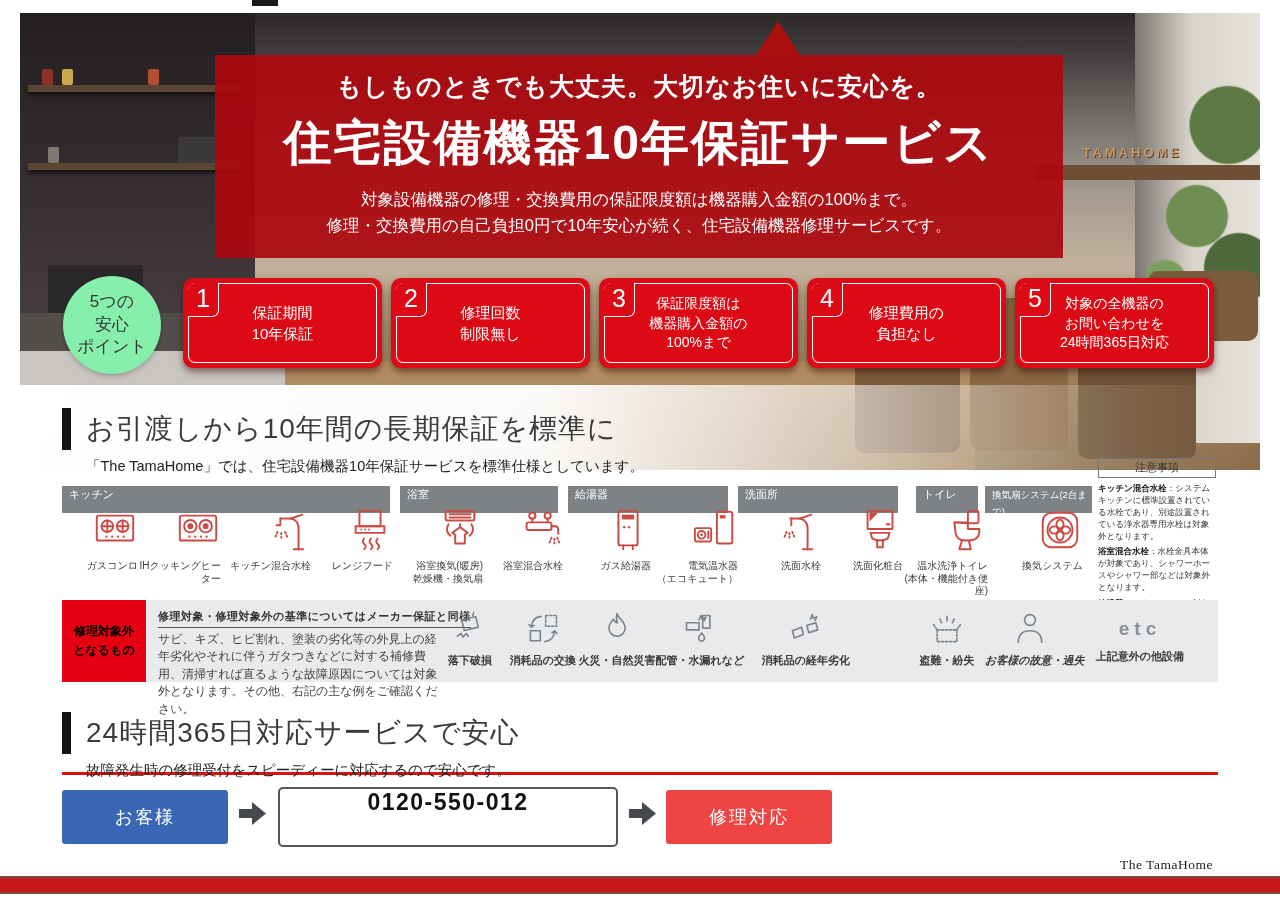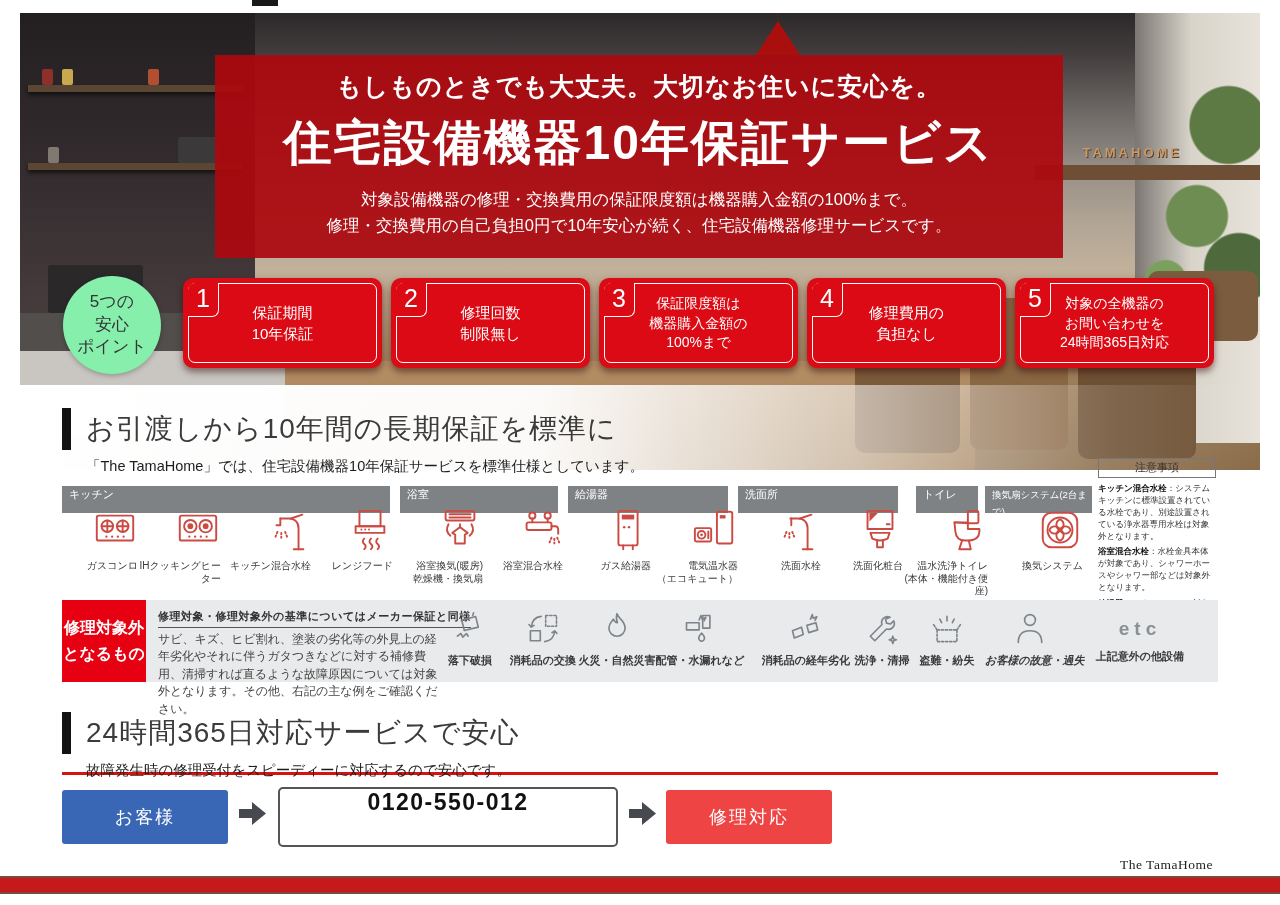--- a/index.html
+++ b/index.html
@@ -67,22 +67,22 @@
   .icell{top:507px;width:86px;text-align:right;}
   .icell .lbl{margin-top:3px;font-size:10px;line-height:1.25;color:#3a3a3a;}
   .notes{left:1098px;top:458px;width:118px;}
   .notes-title{border:1px solid #777;text-align:center;font-size:11px;padding:1px 0 2px;color:#333;}
   .notes-body{margin-top:5px;font-size:8.5px;line-height:1.4;color:#333;}
   .notes-body p{margin:0 0 4px;}
   .notes-body b{color:#111;}
 
   
   .exband{left:62px;top:600px;width:1156px;height:82px;background:#e8eaeb;}
-  .exbadge{left:0;top:0;width:84px;height:82px;background:#e60012;color:#ffffff;font-weight:bold;
-    font-size:16px;line-height:1.6;display:flex;align-items:center;justify-content:center;text-align:center;}
+  .exbadge{left:0;top:0;width:84px;height:82px;background:#e60012;color:#000000;font-weight:bold;
+    font-size:12px;line-height:1.6;display:flex;align-items:center;justify-content:center;text-align:center;}
   .extitle{left:96px;top:9px;font-size:11px;font-weight:bold;color:#333;letter-spacing:.5px;
     border-bottom:1.5px solid #555;padding-bottom:3px;}
   .exbody{left:96px;top:31px;width:286px;font-size:12px;line-height:1.45;color:#444;}
   .excell{top:11px;width:90px;text-align:center;}
   .excell .lbl{margin-top:2px;font-size:11px;font-weight:bold;color:#3a3a3a;white-space:nowrap;}
   .etc-txt{font-size:19px;font-weight:bold;color:#8a8f94;letter-spacing:5px;line-height:36px;}
 
   
   .redline{left:62px;top:772px;width:1156px;height:3px;background:#d8130f;}
   .fbox{top:790px;height:54px;border-radius:3px;color:#fff;font-size:18px;letter-spacing:2px;
@@ -375,27 +375,20 @@
     <div class="lbl">配管・水漏れなど</div>
   </div>
   <div class="abs excell" style="left:699px;">
     <svg viewBox="0 0 40 40" width="36" height="36" fill="none" stroke="#7f848a" stroke-width="1.8" stroke-linecap="round" stroke-linejoin="round">
       <path d="M5 22l10-4 2 8-10 4z"></path>
       <path d="M21 16l10-3 2 8-10 3z"></path>
       <path d="M25 9l2-5 1 4 4-1.5-2 4"></path>
     </svg>
     <div class="lbl">消耗品の経年劣化</div>
   </div>
-  <div class="abs excell" style="left:775px;">
-    <svg viewBox="0 0 40 40" width="36" height="36" fill="none" stroke="#7f848a" stroke-width="1.8" stroke-linecap="round" stroke-linejoin="round">
-      <path d="M29 7a6.5 6.5 0 00-9 8L7 28l5 5 13-13a6.5 6.5 0 008-9l-3.5 3.5-4.5-1-1-4.5z"></path>
-      <path d="M32 28l1 3 3 1-3 1-1 3-1-3-3-1 3-1z"></path>
-    </svg>
-    <div class="lbl">洗浄・清掃</div>
-  </div>
   <div class="abs excell" style="left:840px;">
     <svg viewBox="0 0 40 40" width="36" height="36" fill="none" stroke="#7f848a" stroke-width="1.8" stroke-linecap="round" stroke-linejoin="round">
       <path d="M9 21h22v13H9z" stroke-dasharray="2.5 2"></path>
       <path d="M9 21l-4-6M31 21l4-6" stroke-dasharray="2.5 2"></path>
       <path d="M12 9l2 4M20 6v5M28 9l-2 4"></path>
     </svg>
     <div class="lbl">盗難・紛失</div>
   </div>
   <div class="abs excell" style="left:923px;font-style:italic;">
     <svg viewBox="0 0 40 40" width="36" height="36" fill="none" stroke="#7f848a" stroke-width="1.8" stroke-linecap="round" stroke-linejoin="round">

